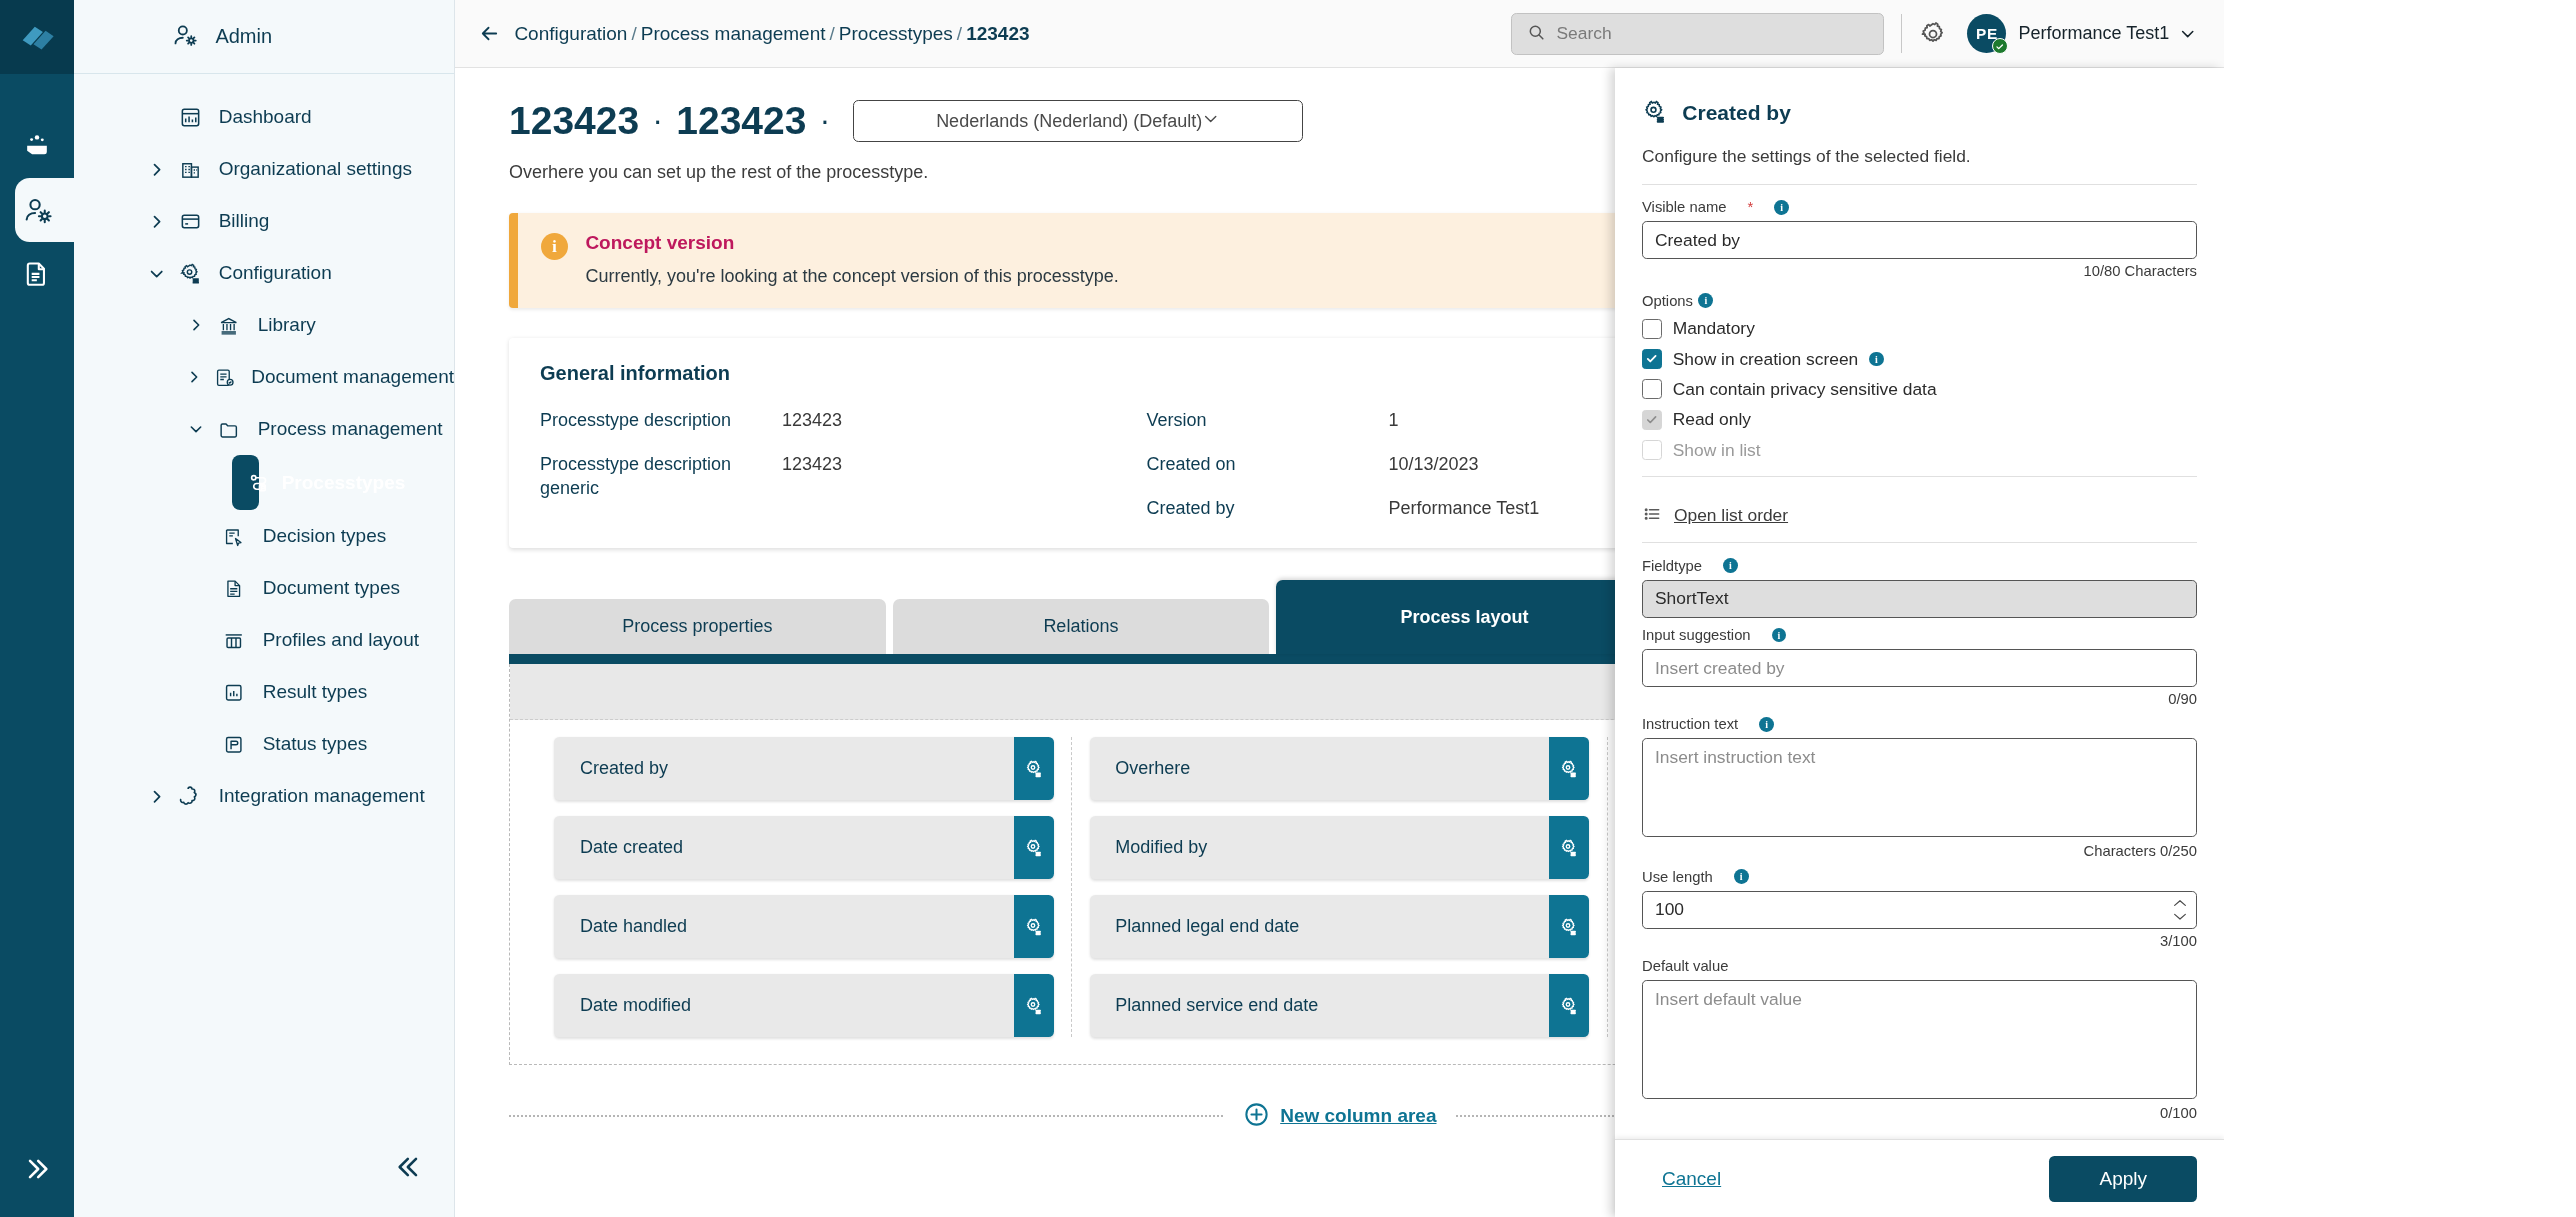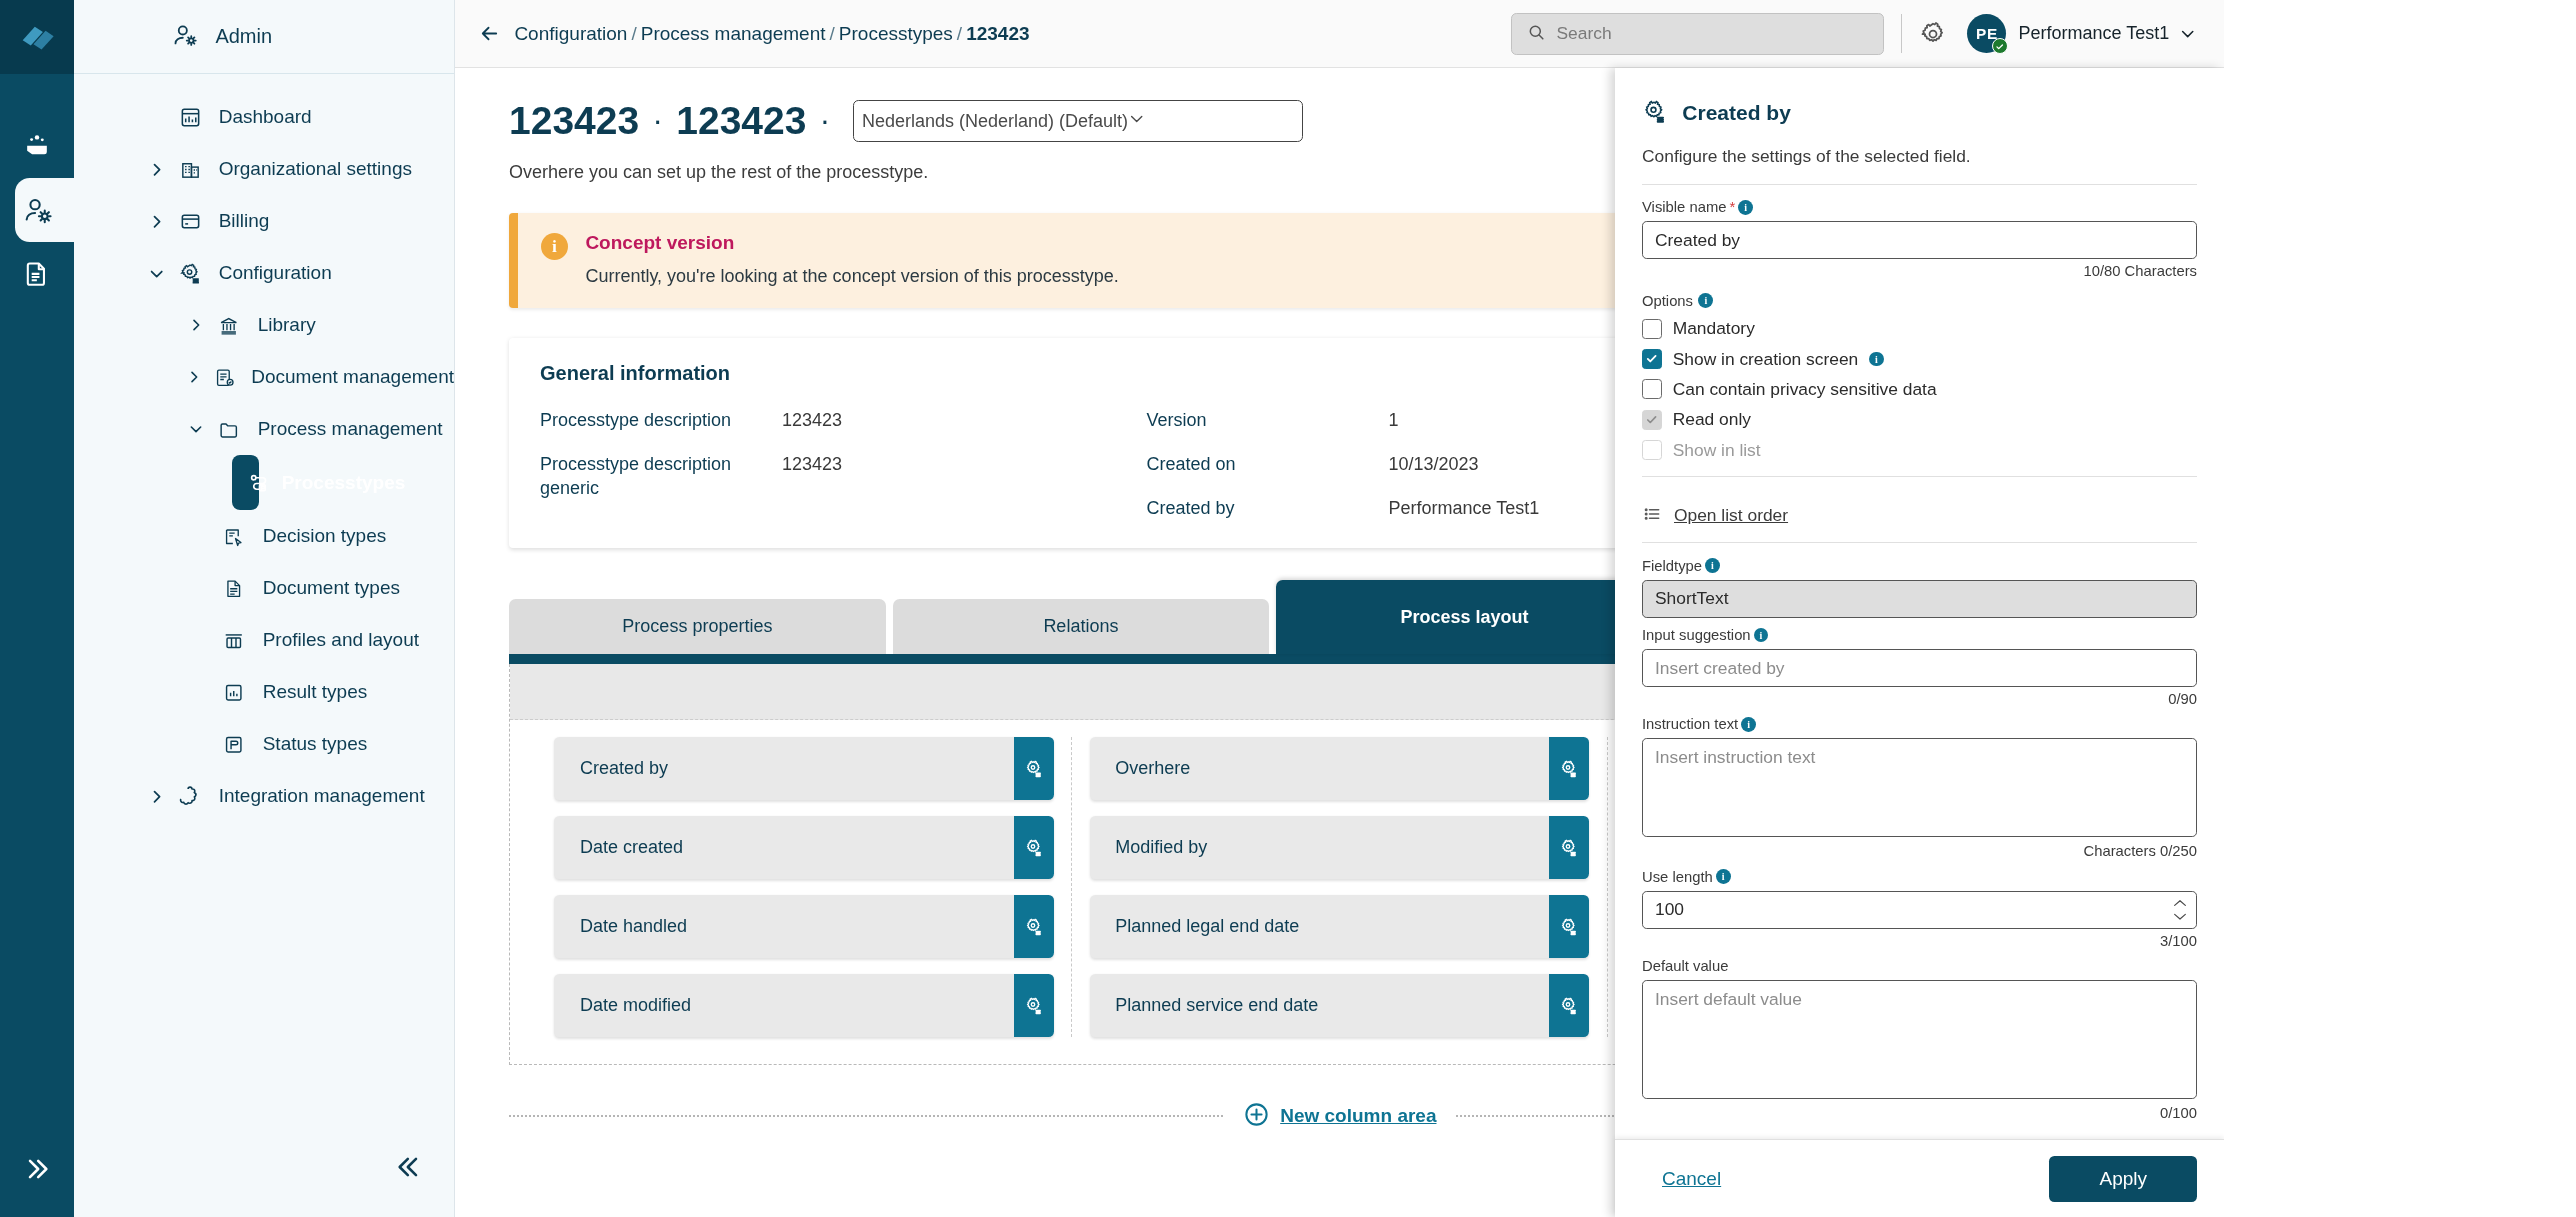--- a/index.html
+++ b/index.html
@@ -121,22 +121,22 @@
   .user-name { font-size:18px; color:#16232b; margin-left:12px; white-space:nowrap; }
   .user-caret { margin-left:9.4px; display:flex; align-items:center; }
 
   .content { padding: 31px 0 0 0; height: calc(1218px - 68px); overflow:hidden; position:relative; }
   .page-head { padding: 0 54px; }
   .titlerow { display:flex; align-items:center; gap: 0; }
   .ptitle { font-size: 39px; font-weight: bold; color:#0d3c52; white-space:nowrap; }
   .tdot { font-size: 31px; color:#0d3c52; margin: 0 13.4px; }
   .langsel {
     width: 450px; height: 42px; border:0.7px solid #444; border-radius:5.4px;
-    display:flex; align-items:center; justify-content:flex-start;
-    padding: 0 8px; font-size: 18px; color:#4a4a4a; background:#fff; margin-left: 9.4px;
+    display:flex; align-items:center; justify-content:center;
+    padding: 0 30px; font-size: 18px; color:#4a4a4a; background:#fff; margin-left: 9.4px;
   }
   .subtitle { font-size: 18px; color:#3c3c3c; margin-top: 19px; }
 
   .alert {
     margin: 29.5px 54px 0 54px; background:#fdf0df;
     border-left: 9.4px solid #f0a83c; border-radius: 4px;
     padding: 19px 24px 21.5px 23px; display:flex; gap: 17.4px;
     box-shadow: 0 1.3px 3.4px rgba(0,0,0,0.08);
   }
   .alert-icon {
@@ -219,21 +219,21 @@
     box-shadow: -4.7px 0 9.4px rgba(0,0,0,0.16);
     display:flex; flex-direction:column; z-index: 50;
   }
   .panel-scroll { flex: 1 1 auto; padding: 31px 27px 13.4px 27px; overflow:hidden; }
   .panel-title { display:flex; align-items:center; gap: 14.8px; }
   .panel-title .tx { font-size:21px; font-weight:bold; color:#0d3c52; }
   .panel-desc { font-size:17.4px; color:#3b3b3b; margin-top: 19px; }
   .hr { height:0.7px; background:#e0e0e0; margin: 17.4px 0 0 0; }
 
   .fld { margin-top: 14.8px; }
-  .flabel { font-size:14.8px; color:#3b3b3b; display:flex; align-items:center; gap:3px; }
+  .flabel { font-size:14.8px; color:#3b3b3b; display:flex; align-items:center; gap:21px; }
   .req { color:#d23b3b; font-size:14.8px; }
   .ibadge {
     width:14.8px;height:14.8px;border-radius:50%;background:#0e7493;color:#fff;
     font-size:10px; font-weight:bold; display:inline-flex;align-items:center;justify-content:center;
     font-family:"Liberation Serif", serif;
   }
   .inp {
     margin-top: 6px; width:100%; height: 38px; border:0.7px solid #555; border-radius:4.7px;
     padding: 0 12px; font-size:17.4px; color:#2b2b2b; background:#fff;
     font-family:"Liberation Sans", sans-serif; outline:none;

